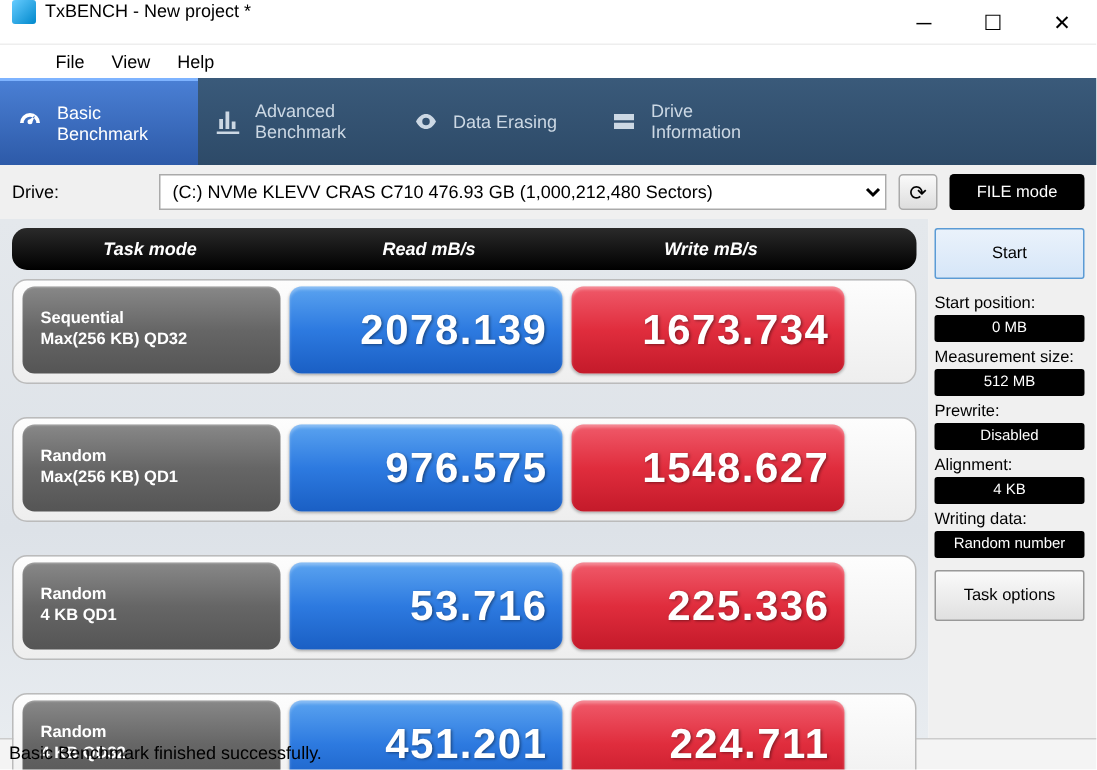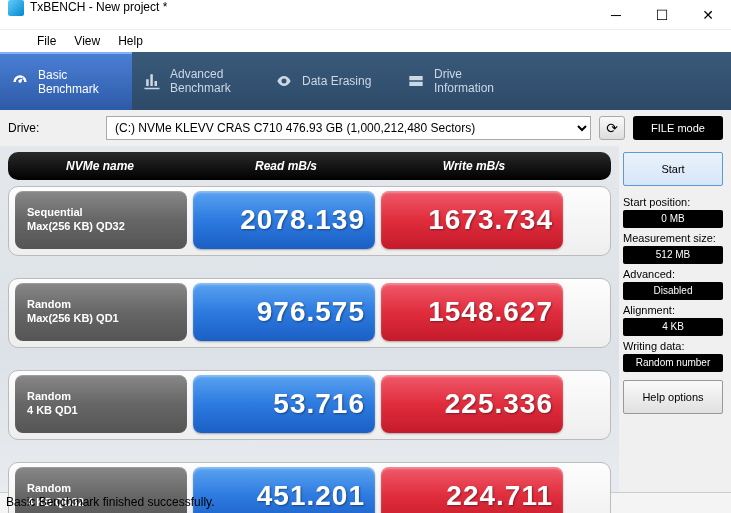--- a/index.html
+++ b/index.html
@@ -103,21 +103,21 @@
   <select><option>(C:) NVMe KLEVV CRAS C710  476.93 GB (1,000,212,480 Sectors)</option></select>
   <div class="refresh">
       <span>⟳</span>
     </div>
   <div class="filemode">FILE mode</div>
 </div>
 
 <div class="content">
   <div class="main">
     <div class="headerrow">
-      <div class="hcol c1">NVMe name</div>
+      <div class="hcol c1">Task mode</div>
       <div class="hcol c2">Read mB/s</div>
       <div class="hcol c3">Write mB/s</div>
     </div>
     <div class="row">
       <div class="task">
           <span>Sequential</span>
           <span>Max(256 KB) QD32</span>
         </div>
       <div class="val read">2078.139</div>
       <div class="val write">1673.734</div>
@@ -146,23 +146,23 @@
       <div class="val read">451.201</div>
       <div class="val write">224.711</div>
     </div>
   </div>
   <div class="side">
     <div class="btn start">Start</div>
     <div class="lbl">Start position:</div>
     <div class="black">0 MB</div>
     <div class="lbl">Measurement size:</div>
     <div class="black">512 MB</div>
-    <div class="lbl">Advanced:</div>
+    <div class="lbl">Prewrite:</div>
     <div class="black">Disabled</div>
     <div class="lbl">Alignment:</div>
     <div class="black">4 KB</div>
     <div class="lbl">Writing data:</div>
     <div class="black">Random number</div>
-    <div class="btn" style="margin-top:8px">Help options</div>
+    <div class="btn" style="margin-top:8px">Task options</div>
   </div>
 </div>
 
 <div class="statusbar">Basic Benchmark finished successfully.</div>
 
 </body></html>

